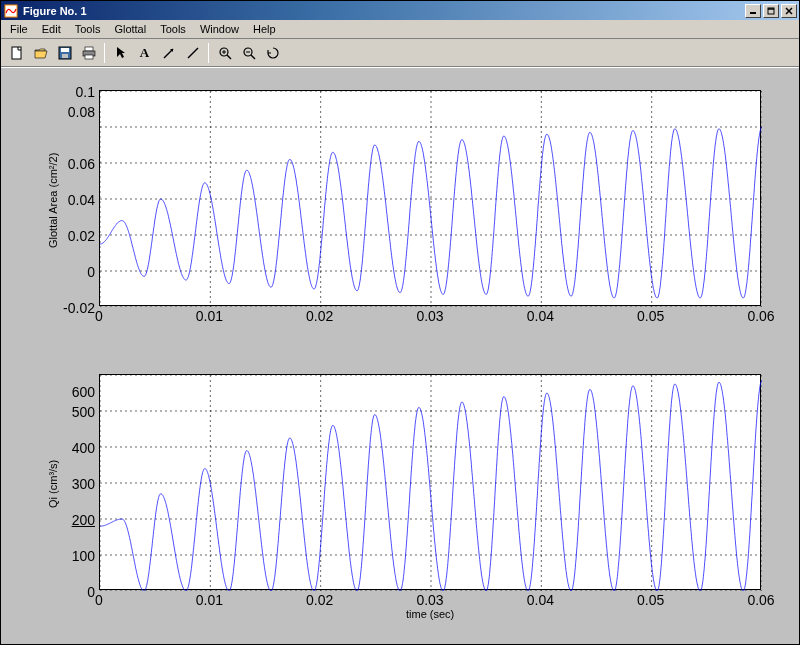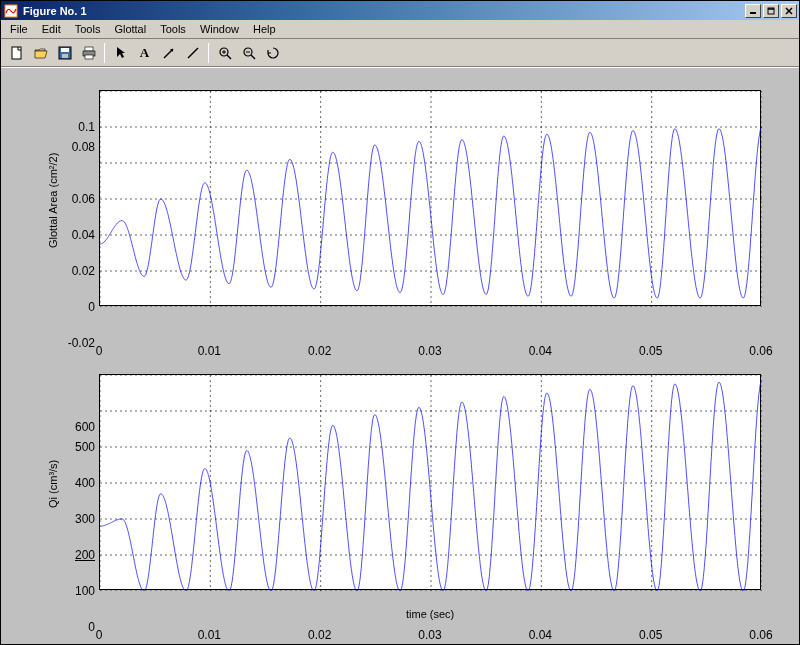--- a/index.html
+++ b/index.html
@@ -85,24 +85,23 @@
     position: relative;
     border-top: 1px solid #fff;
   }
   .axes {
     position: absolute;
     background: #fff;
     border: 1px solid #000;
   }
   .tick-label {
     position: absolute;
-    font-size: 12px;
+    font-size: 14px;
     color: #000;
     text-align: right;
-    margin-top: 36px;
   }
   .xlabel, .ylabel {
     position: absolute;
     font-size: 11px;
     color: #000;
   }
   .ylabel {
     transform: rotate(-90deg);
     transform-origin: left top;
   }

